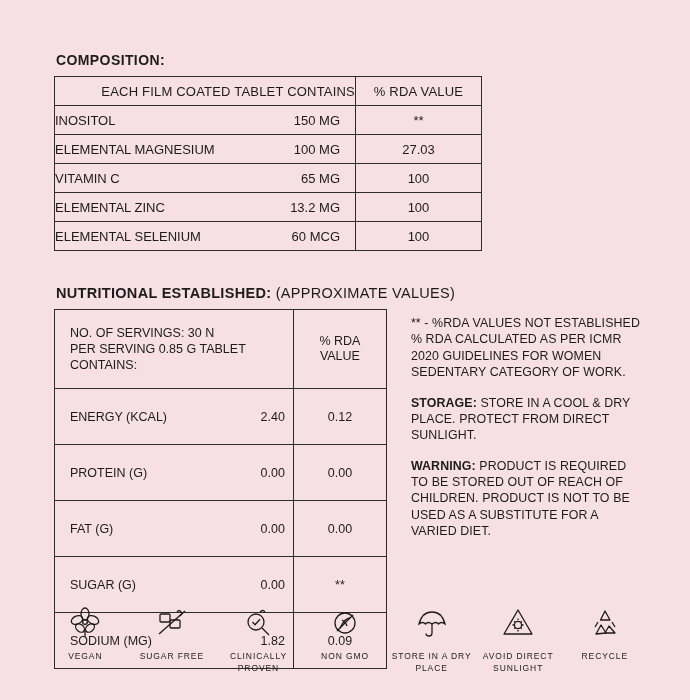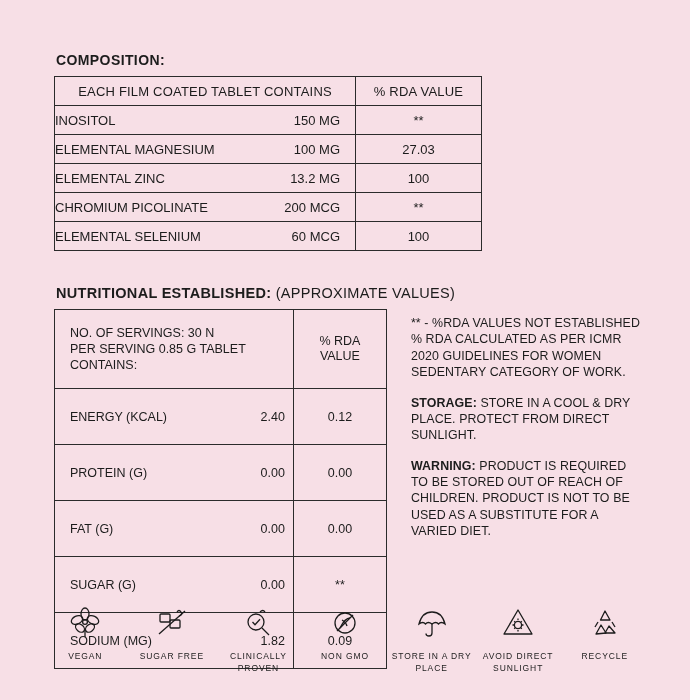--- a/index.html
+++ b/index.html
@@ -125,21 +125,21 @@
   .notes p:last-child { margin-bottom: 0; }
   .notes b { font-weight: bold; }
 
   
   .icons {
     position: absolute;
     left: 0;
     right: 0;
     bottom: 26px;
     display: flex;
-    justify-content: center;
+    justify-content: flex-start;
     padding: 0 42px;
     box-sizing: border-box;
   }
   .icon-item {
     width: 96px;
     display: flex;
     flex-direction: column;
     align-items: center;
   }
   .icon-glyph {
@@ -162,52 +162,52 @@
 </head>
 <body>
 
 <div class="page">
 
   <h2 class="section-title">COMPOSITION:</h2>
 
   <table class="comp">
     <thead>
       <tr>
-        <th class="cell-pad" style="width:300px; text-align:center;">EACH FILM COATED TABLET CONTAINS</th>
+        <th class="cell-pad" style="width:300px; text-align:right;">EACH FILM COATED TABLET CONTAINS</th>
         <th class="center">% RDA VALUE</th>
       </tr>
     </thead>
     <tbody>
       <tr>
         <td class="comp-name-cell">
           <span class="nm">INOSITOL</span>
           <span class="amt">150 MG</span>
         </td>
         <td class="center">**</td>
       </tr>
       <tr>
         <td class="comp-name-cell">
           <span class="nm">ELEMENTAL MAGNESIUM</span>
           <span class="amt">100 MG</span>
         </td>
         <td class="center">27.03</td>
       </tr>
       <tr>
         <td class="comp-name-cell">
+          <span class="nm">VITAMIN C</span>
+          <span class="amt">65 MG</span>
+        </td>
+        <td class="center">100</td>
+      </tr>
+      <tr>
+        <td class="comp-name-cell">
           <span class="nm">ELEMENTAL ZINC</span>
           <span class="amt">13.2 MG</span>
         </td>
         <td class="center">100</td>
-      </tr>
-      <tr>
-        <td class="comp-name-cell">
-          <span class="nm">CHROMIUM PICOLINATE</span>
-          <span class="amt">200 MCG</span>
-        </td>
-        <td class="center">**</td>
       </tr>
       <tr>
         <td class="comp-name-cell">
           <span class="nm">ELEMENTAL SELENIUM</span>
           <span class="amt">60 MCG</span>
         </td>
         <td class="center">100</td>
       </tr>
     </tbody>
   </table>

